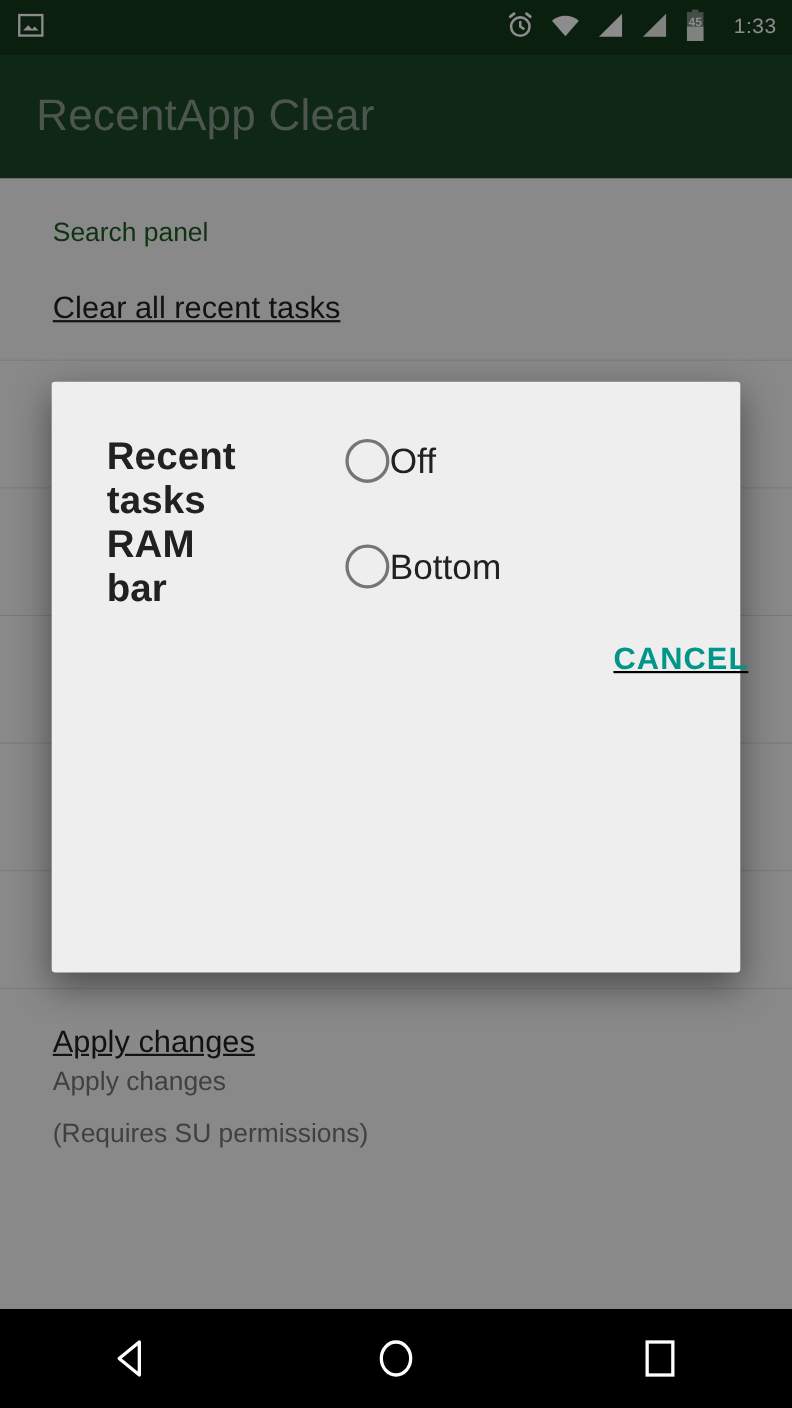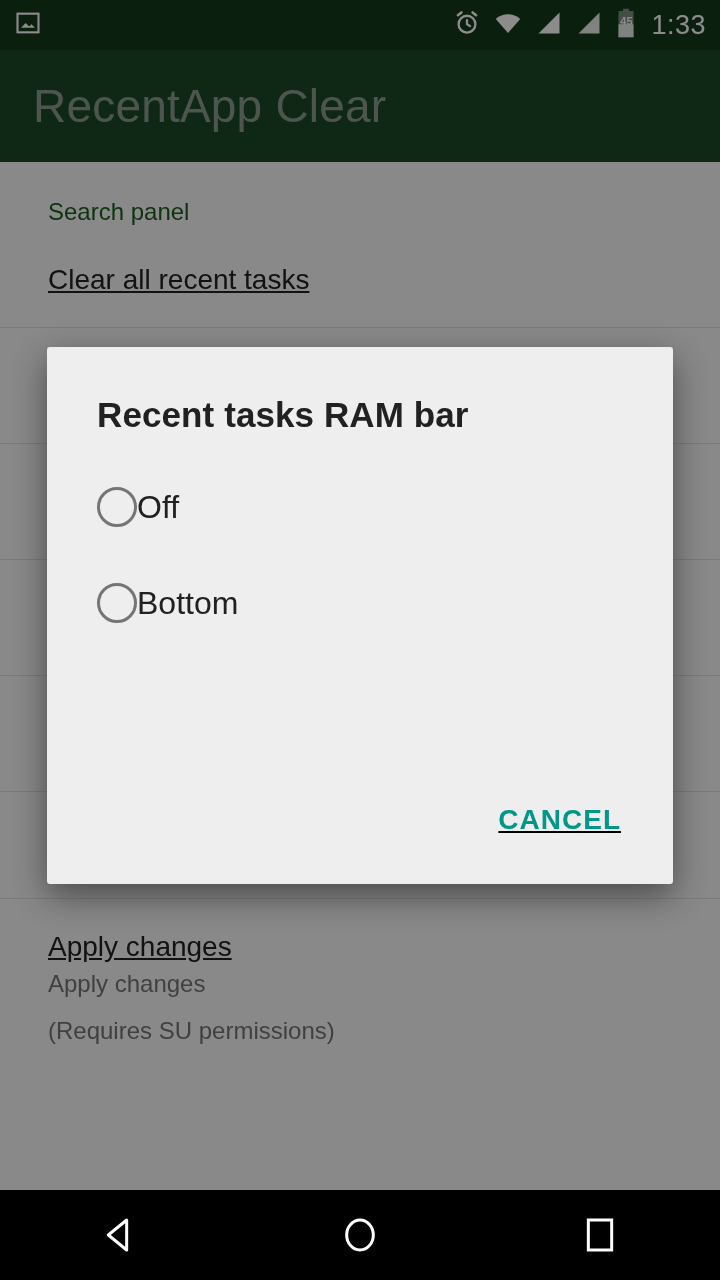--- a/index.html
+++ b/index.html
@@ -12,30 +12,30 @@
   #screen { position:relative; width:720px; height:1280px; overflow:hidden; background:#f9a8d4; }
 
   
   .statusbar {
     position:absolute; top:0; left:0; width:720px; height:50px;
     background:#15391c; display:flex; align-items:center;
     padding:0 14px; z-index:5;
   }
   .sb-left { display:flex; align-items:center; gap:8px; }
   .sb-right { margin-left:auto; display:flex; align-items:center; gap:12px; }
-  .sb-time { color:#fff; font-size:27px; font-weight:400; letter-spacing:.5px; margin-left:2px;text-align:center; }
+  .sb-time { color:#fff; font-size:19px; font-weight:400; letter-spacing:.5px; margin-left:12px;text-align:center; }
 
   
   .appbar {
     position:absolute; top:50px; left:0; width:720px; height:112px;
     background:#1d4727; z-index:4;
   }
   .appbar-title {
     position:absolute; left:33px; top:50%; transform:translateY(-50%);
-    font-size:46px; color:#8d9c90; letter-spacing:.2px;
+    font-size:40px; color:#8d9c90; letter-spacing:.2px;
   }
 
   
   .content {
     position:absolute; top:162px; left:0; width:720px; bottom:90px;
     background:#fafafa;
   }
   .section-header {
     color:#1b5e20; font-size:24px; padding:36px 48px 6px 48px; font-weight:400;
   }
@@ -56,21 +56,21 @@
               display:flex; align-items:center; justify-content:center; }
 
   
   .scrim { position:absolute; inset:0; background:rgba(0,0,0,.45); z-index:6; }
 
   
   .dialog {
     position:absolute; left:47px; top:347px; width:626px; height:537px;
     background:#eeeeee; border-radius:3px; z-index:7;
     box-shadow:0 12px 34px rgba(0,0,0,.45);
-    display:flex; flex-direction:column;
+    display:flex; 
   }
   .dlg-title {
     font-size:35px; font-weight:bold; color:#212121;
     padding:48px 50px 0 50px; letter-spacing:.1px;
   }
   .dlg-options { padding:24px 0 0 0; flex:1; }
   .opt { display:flex; align-items:center; padding:14px 50px; height:96px; }
   .radio { width:40px; height:40px; border-radius:50%; border:3px solid #757575;
            flex:0 0 auto; position:relative; }
   .radio.checked { border-color:#009688; }

